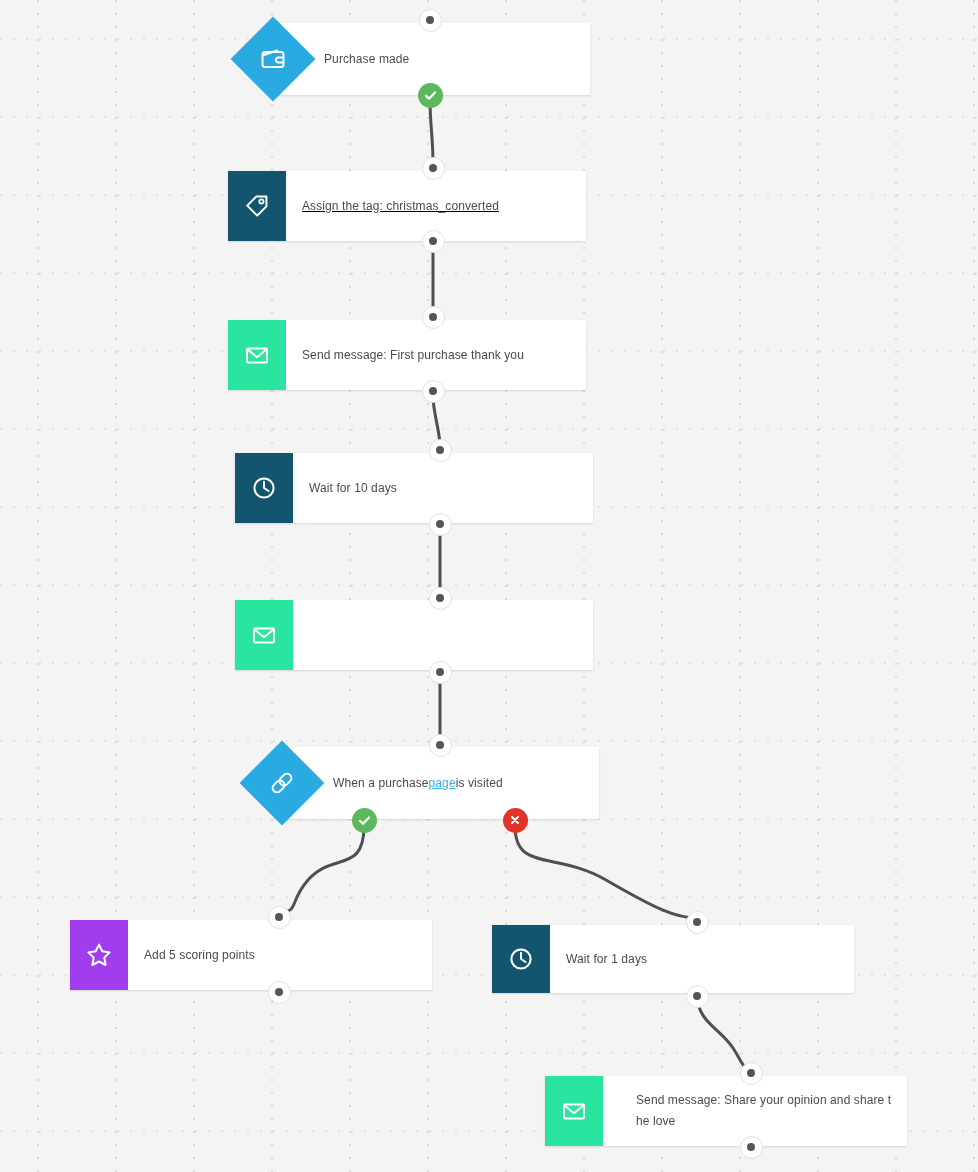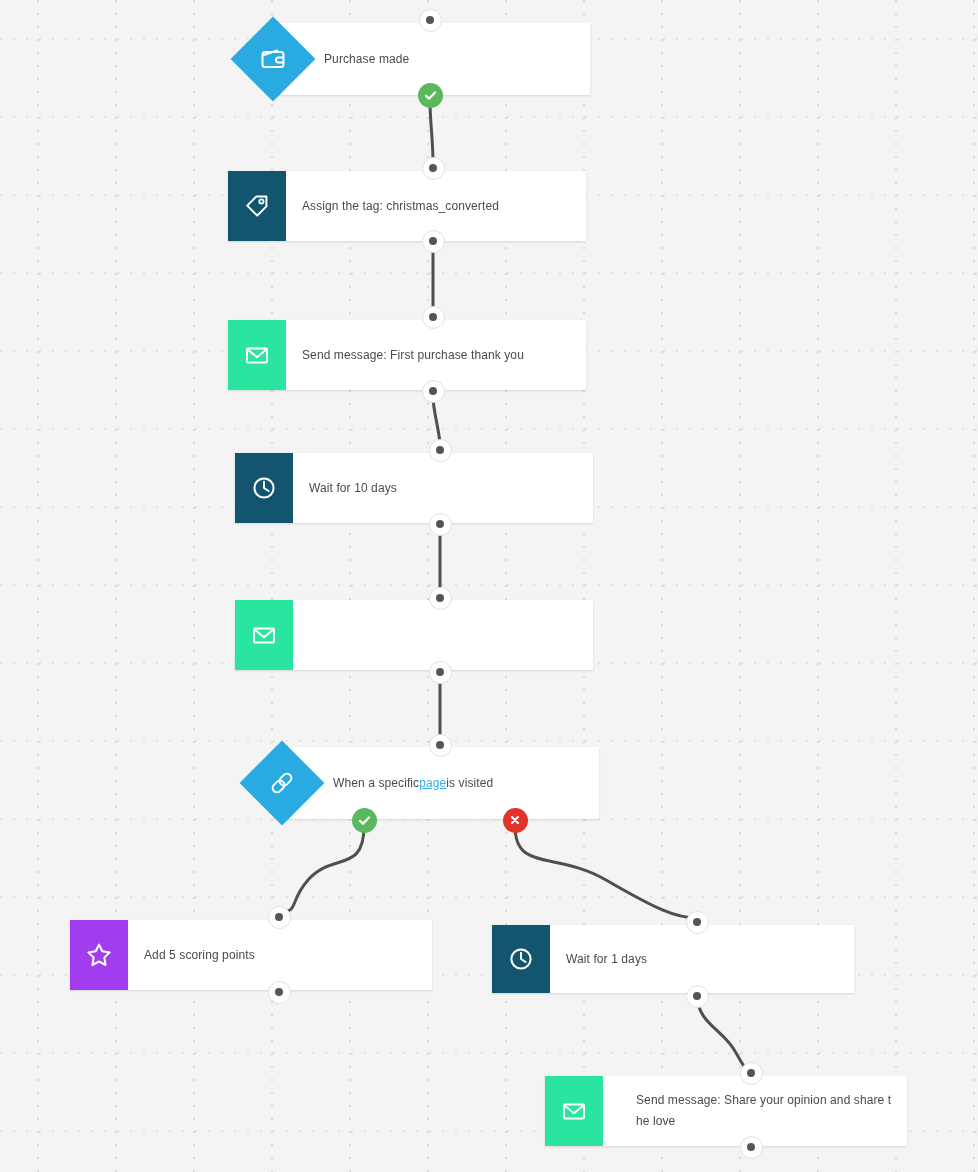--- a/index.html
+++ b/index.html
@@ -200,21 +200,21 @@
     </div>
     <div class="node-label">Purchase made</div>
   </div>
   <div class="port" style="left:430px; top:20px;"></div>
   <div class="badge yes" style="left:430px; top:95px;">
     <svg width="15" height="15" viewBox="0 0 16 16">
       <path d="M3.2 8.4 L6.4 11.4 L12.8 4.8" fill="none" stroke="#ffffff" stroke-width="2.4" stroke-linecap="round" stroke-linejoin="round"></path>
     </svg>
   </div>
 
-  <div class="node" style="left:228px; top:171px; width:358px; height:70px;">
+  <div class="node" style="left:228px; top:171px; width:358px; height:70px;text-decoration:underline;">
     <div class="node-icon" style="background:#13556e;">
       <svg width="26" height="26" viewBox="0 0 26 26">
         <path d="M3.2 12.6 L12.4 3.4 L22.4 3.4 L22.4 13.4 L13.2 22.6 Z" fill="none" stroke="#ffffff" stroke-width="2" stroke-linejoin="round"></path>
         <circle cx="17.4" cy="8.4" r="2.1" fill="none" stroke="#ffffff" stroke-width="1.8"></circle>
       </svg>
     </div>
     <div class="node-label">Assign the tag: christmas_converted</div>
   </div>
   <div class="port" style="left:433px; top:168px;"></div>
   <div class="port" style="left:433px; top:241px;"></div>
@@ -259,21 +259,21 @@
     <div class="node-icon">
       <div class="diamond-shape" style="background:#29abe2;"></div>
       <div class="diamond-glyph">
         <svg width="28" height="28" viewBox="0 0 28 28" style="transform:rotate(-45deg);">
           <rect x="2.6" y="9.6" width="13" height="8.8" rx="4.4" ry="4.4" fill="none" stroke="#ffffff" stroke-width="2"></rect>
           <rect x="12.4" y="9.6" width="13" height="8.8" rx="4.4" ry="4.4" fill="none" stroke="#ffffff" stroke-width="2"></rect>
         </svg>
       </div>
     </div>
     <div class="node-label">
-      <span>When a specific </span>
+      <span>When a purchase </span>
         <span class="lnk">page</span>
         <span> is visited</span>
     </div>
   </div>
   <div class="port" style="left:440px; top:745px;"></div>
   <div class="badge yes" style="left:364px; top:820px;">
     <svg width="15" height="15" viewBox="0 0 16 16">
       <path d="M3.2 8.4 L6.4 11.4 L12.8 4.8" fill="none" stroke="#ffffff" stroke-width="2.4" stroke-linecap="round" stroke-linejoin="round"></path>
     </svg>
   </div>

